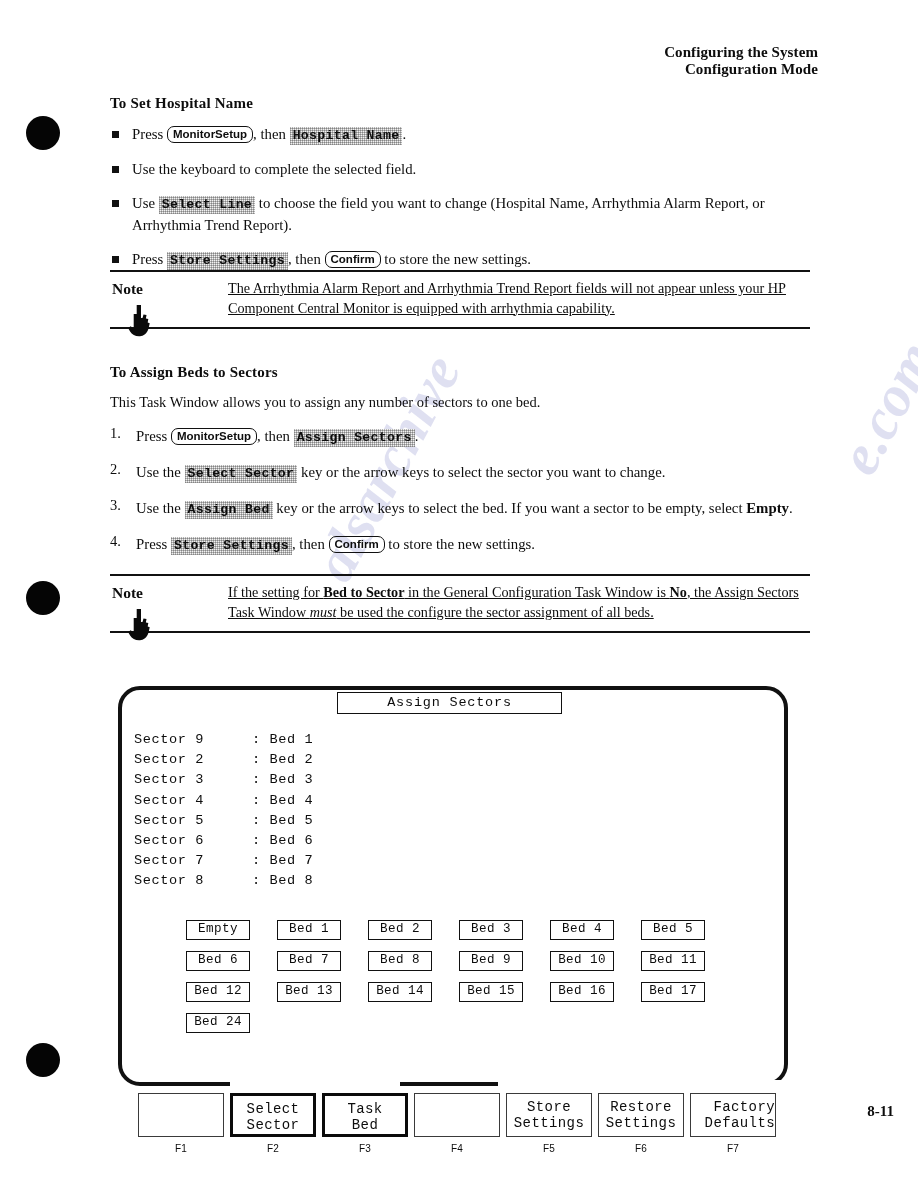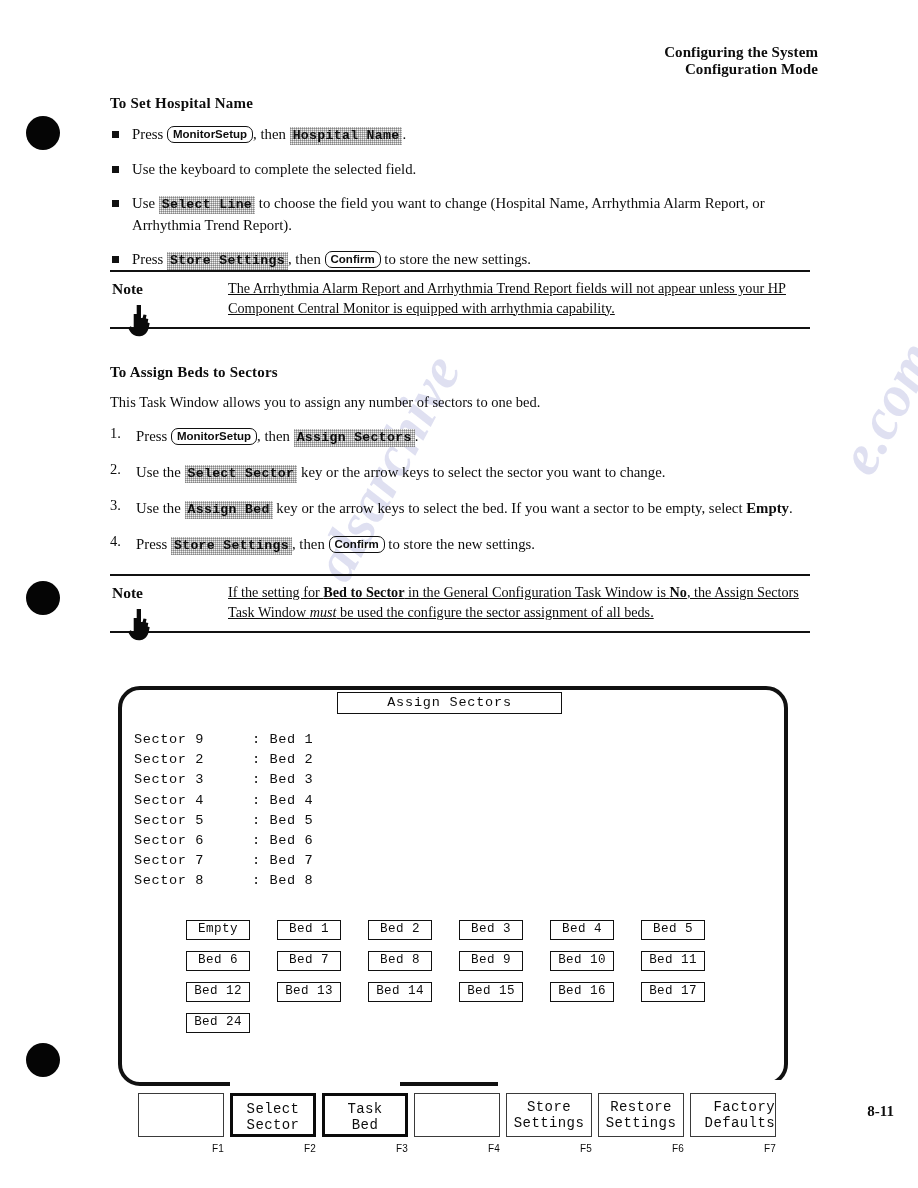--- a/index.html
+++ b/index.html
@@ -254,21 +254,21 @@
     text-align: center;
     line-height: 16px;
     padding-top: 5px;
     white-space: pre-line;
   }
   .fk.thick { border: 3.4px solid #0a0a0a; }
   .fk-label {
     position: absolute;
     top: 50px;
     width: 86px;
-    text-align: right;
+    text-align: center;
     font-family: "Liberation Sans", sans-serif;
     font-size: 10px;
     letter-spacing: .2px;
   }
 
   .pagenum {
     position: absolute;
     right: 24px;
     top: 1103px;
     font-family: "Liberation Serif", serif;

